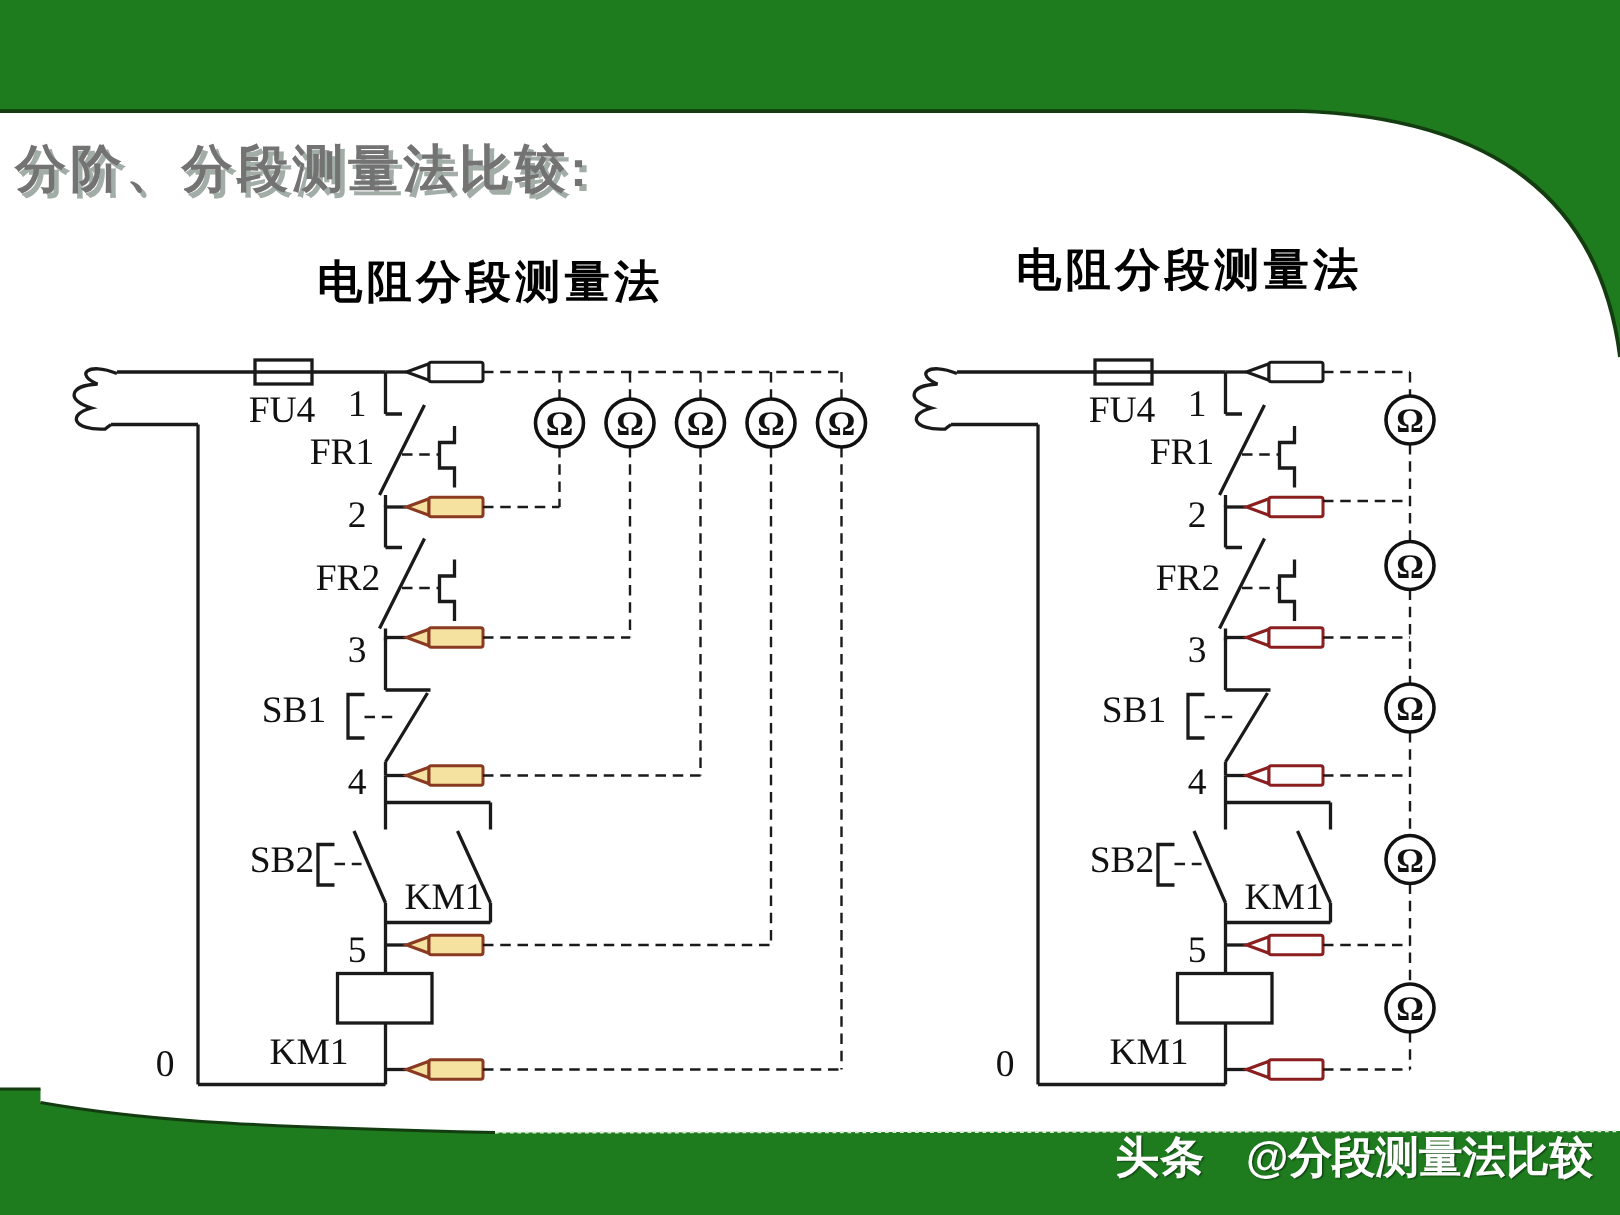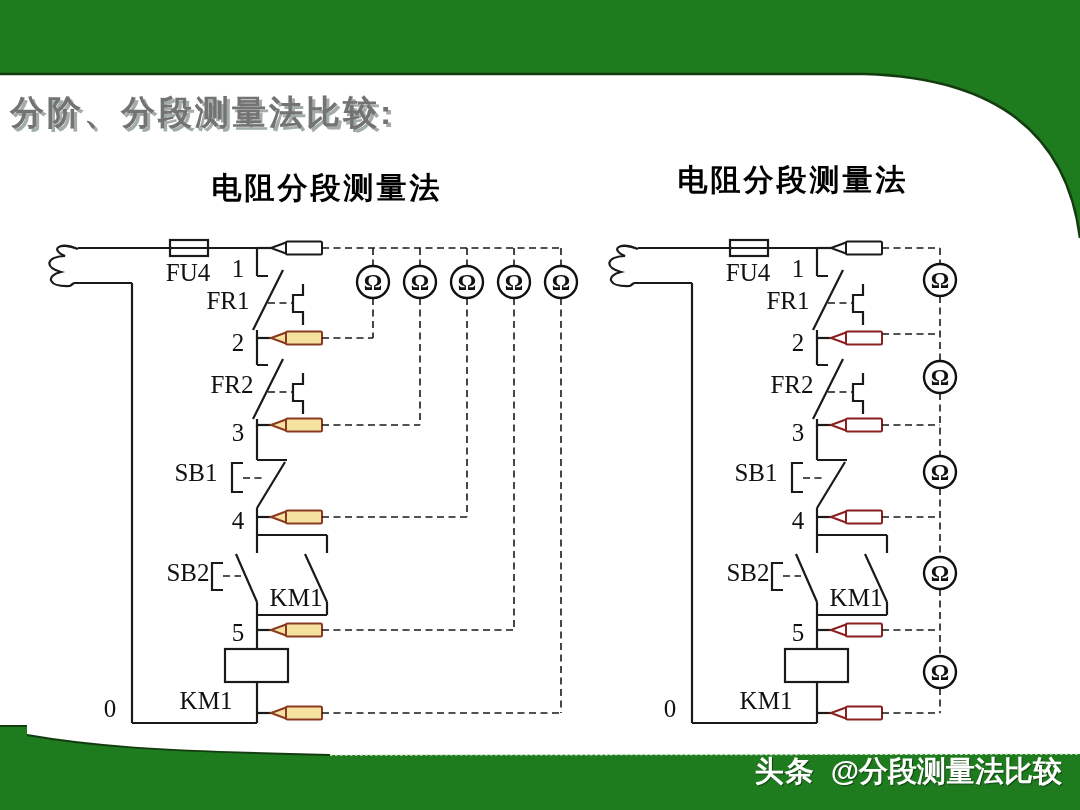--- a/index.html
+++ b/index.html
@@ -19,21 +19,21 @@
   .probe-red{--pf:#ffffff;--ps:#8b1f1f;}
   
   .main-title{position:absolute;left:10px;top:90px;font-size:34px;font-weight:bold;
       letter-spacing:3px;color:#737373;text-shadow:3px 3px 0 #a3ada7;white-space:nowrap;}
   .diagram-heading{position:absolute;font-size:30px;font-weight:bold;color:#000;
       letter-spacing:3px;text-align:center;width:300px;white-space:nowrap;}
   .heading-left{left:177px;top:168px;}
   .heading-right{left:643px;top:160px;}
   .watermark{position:absolute;right:18px;top:752px;font-size:29px;font-weight:bold;
       color:#ffffff;white-space:nowrap;text-shadow:1px 1px 1px rgba(0,0,0,.45);}
-  .watermark .brand{font-weight:900;margin-right:16px;letter-spacing:1px;}
+  .watermark .brand{font-weight:900;margin-right:27px;letter-spacing:1px;}
 </style>
 </head>
 <body>
 
 <div class="slide">
 
   <svg width="1080" height="810" viewBox="0 0 1080 810">
     <defs>
 
       <g id="probe">

